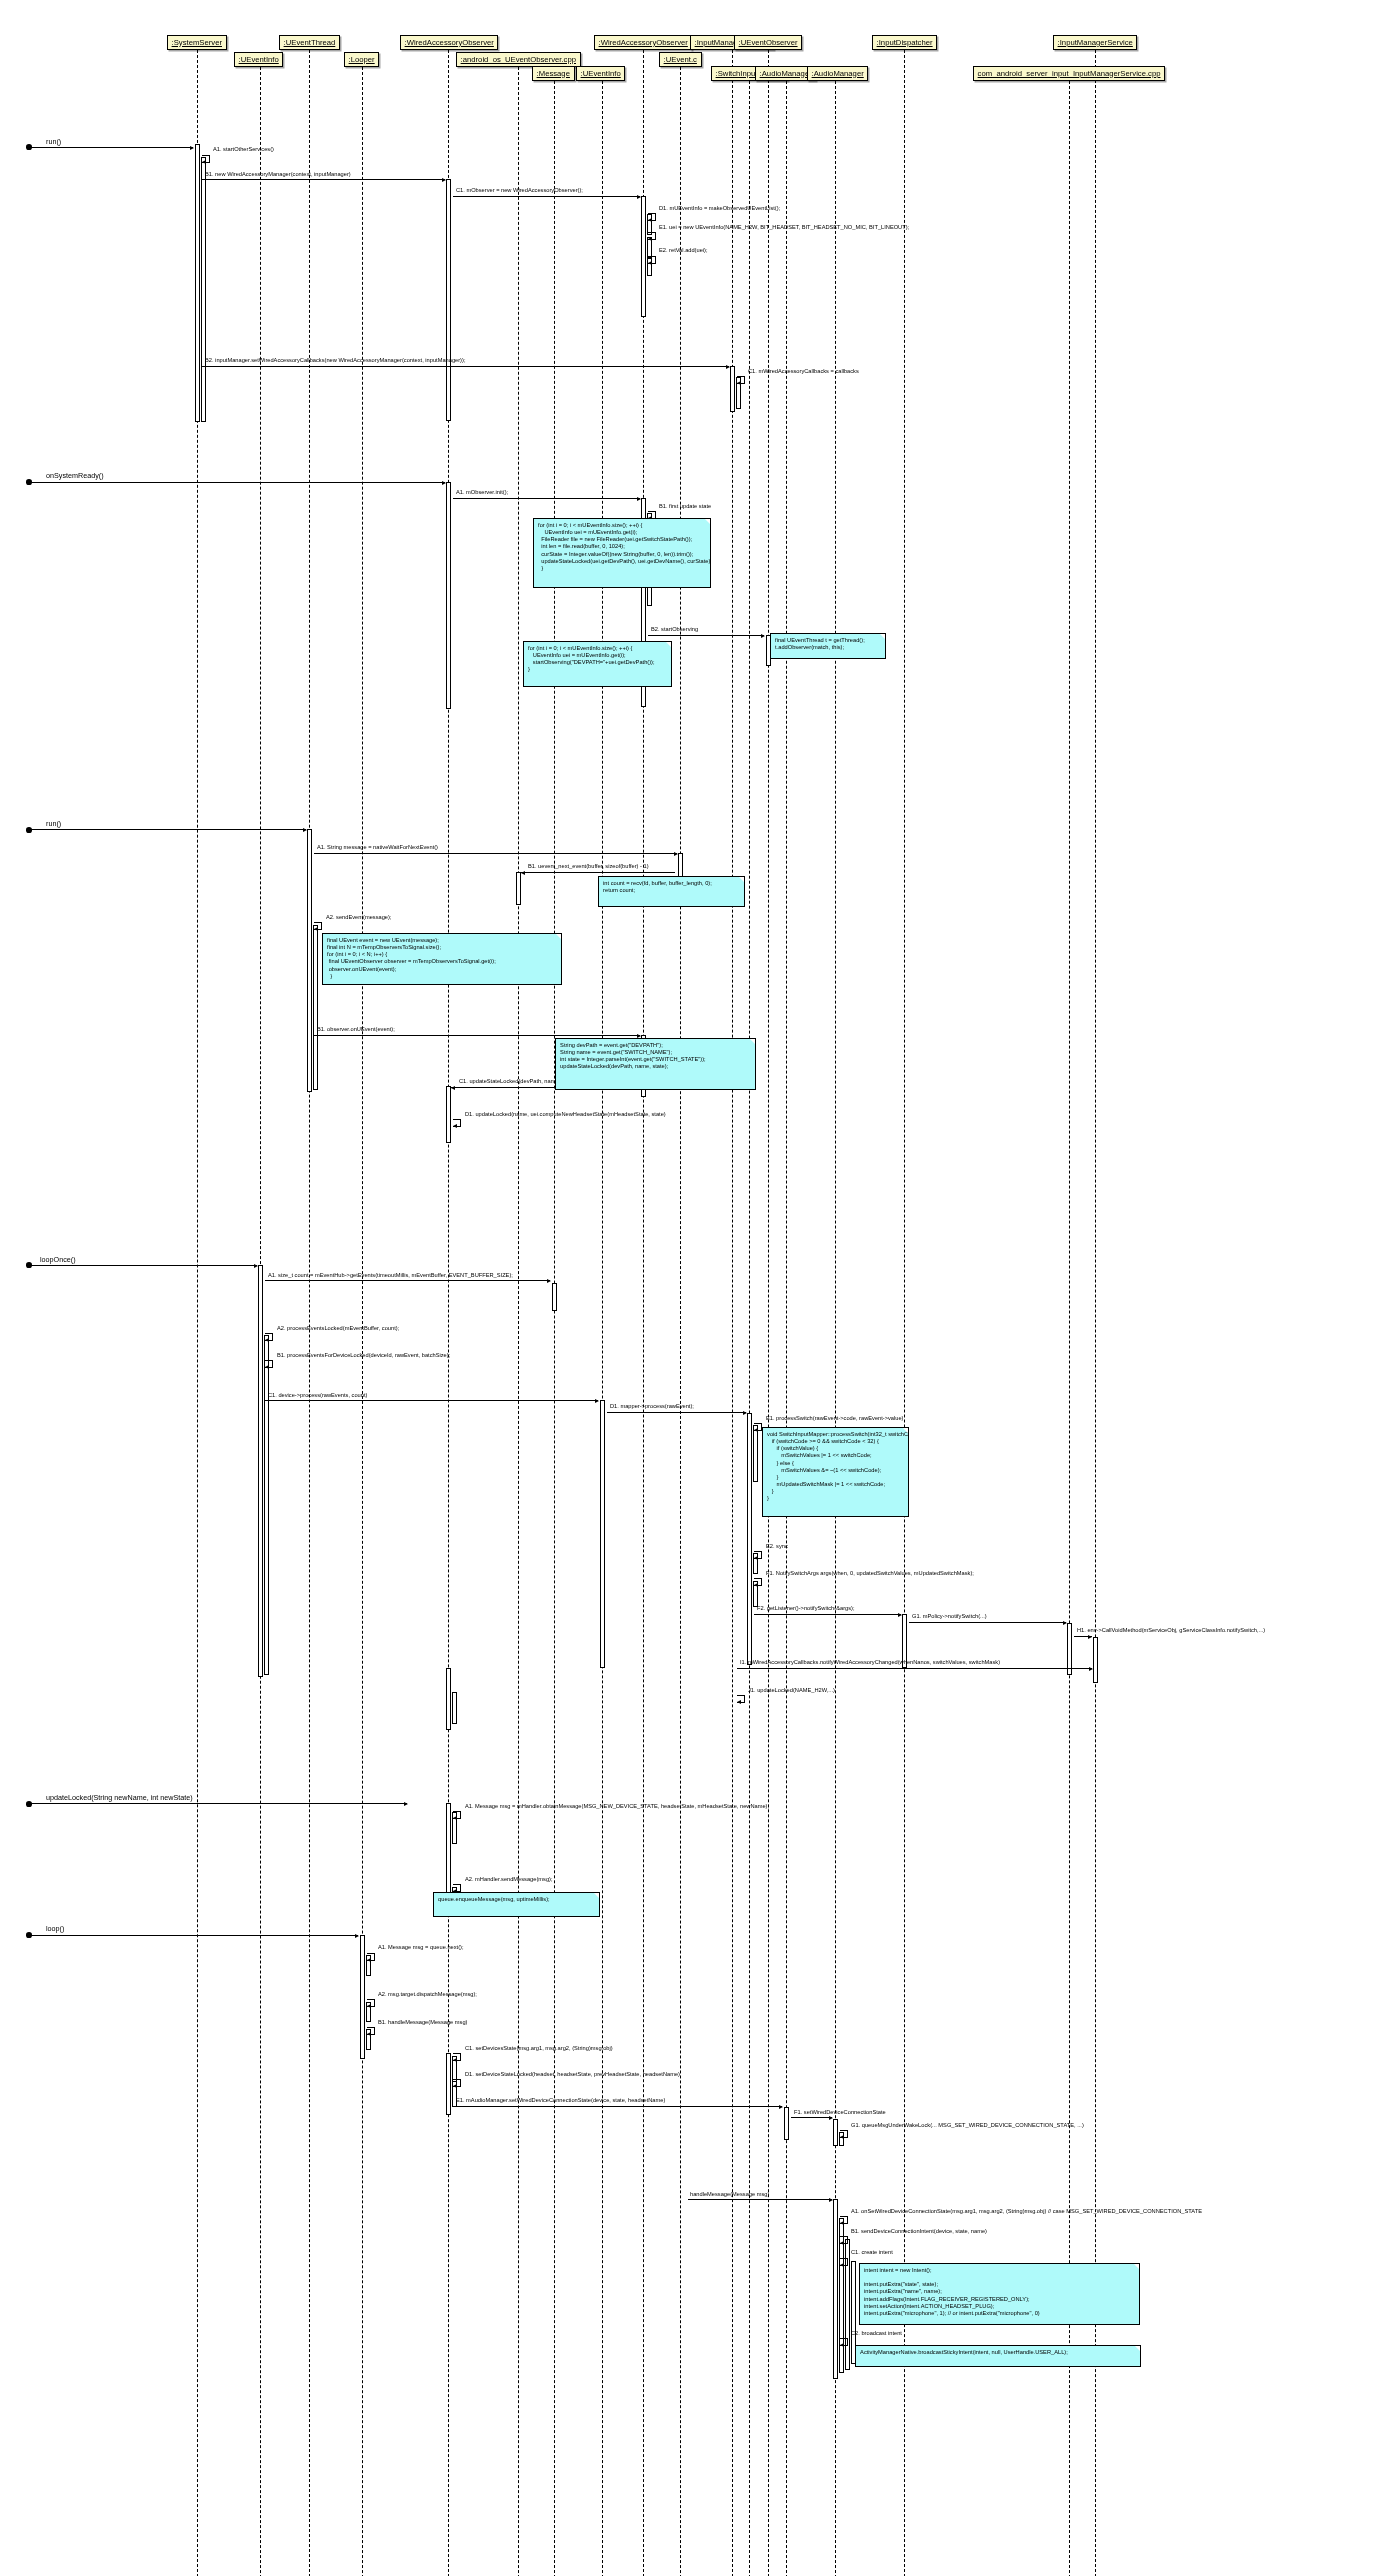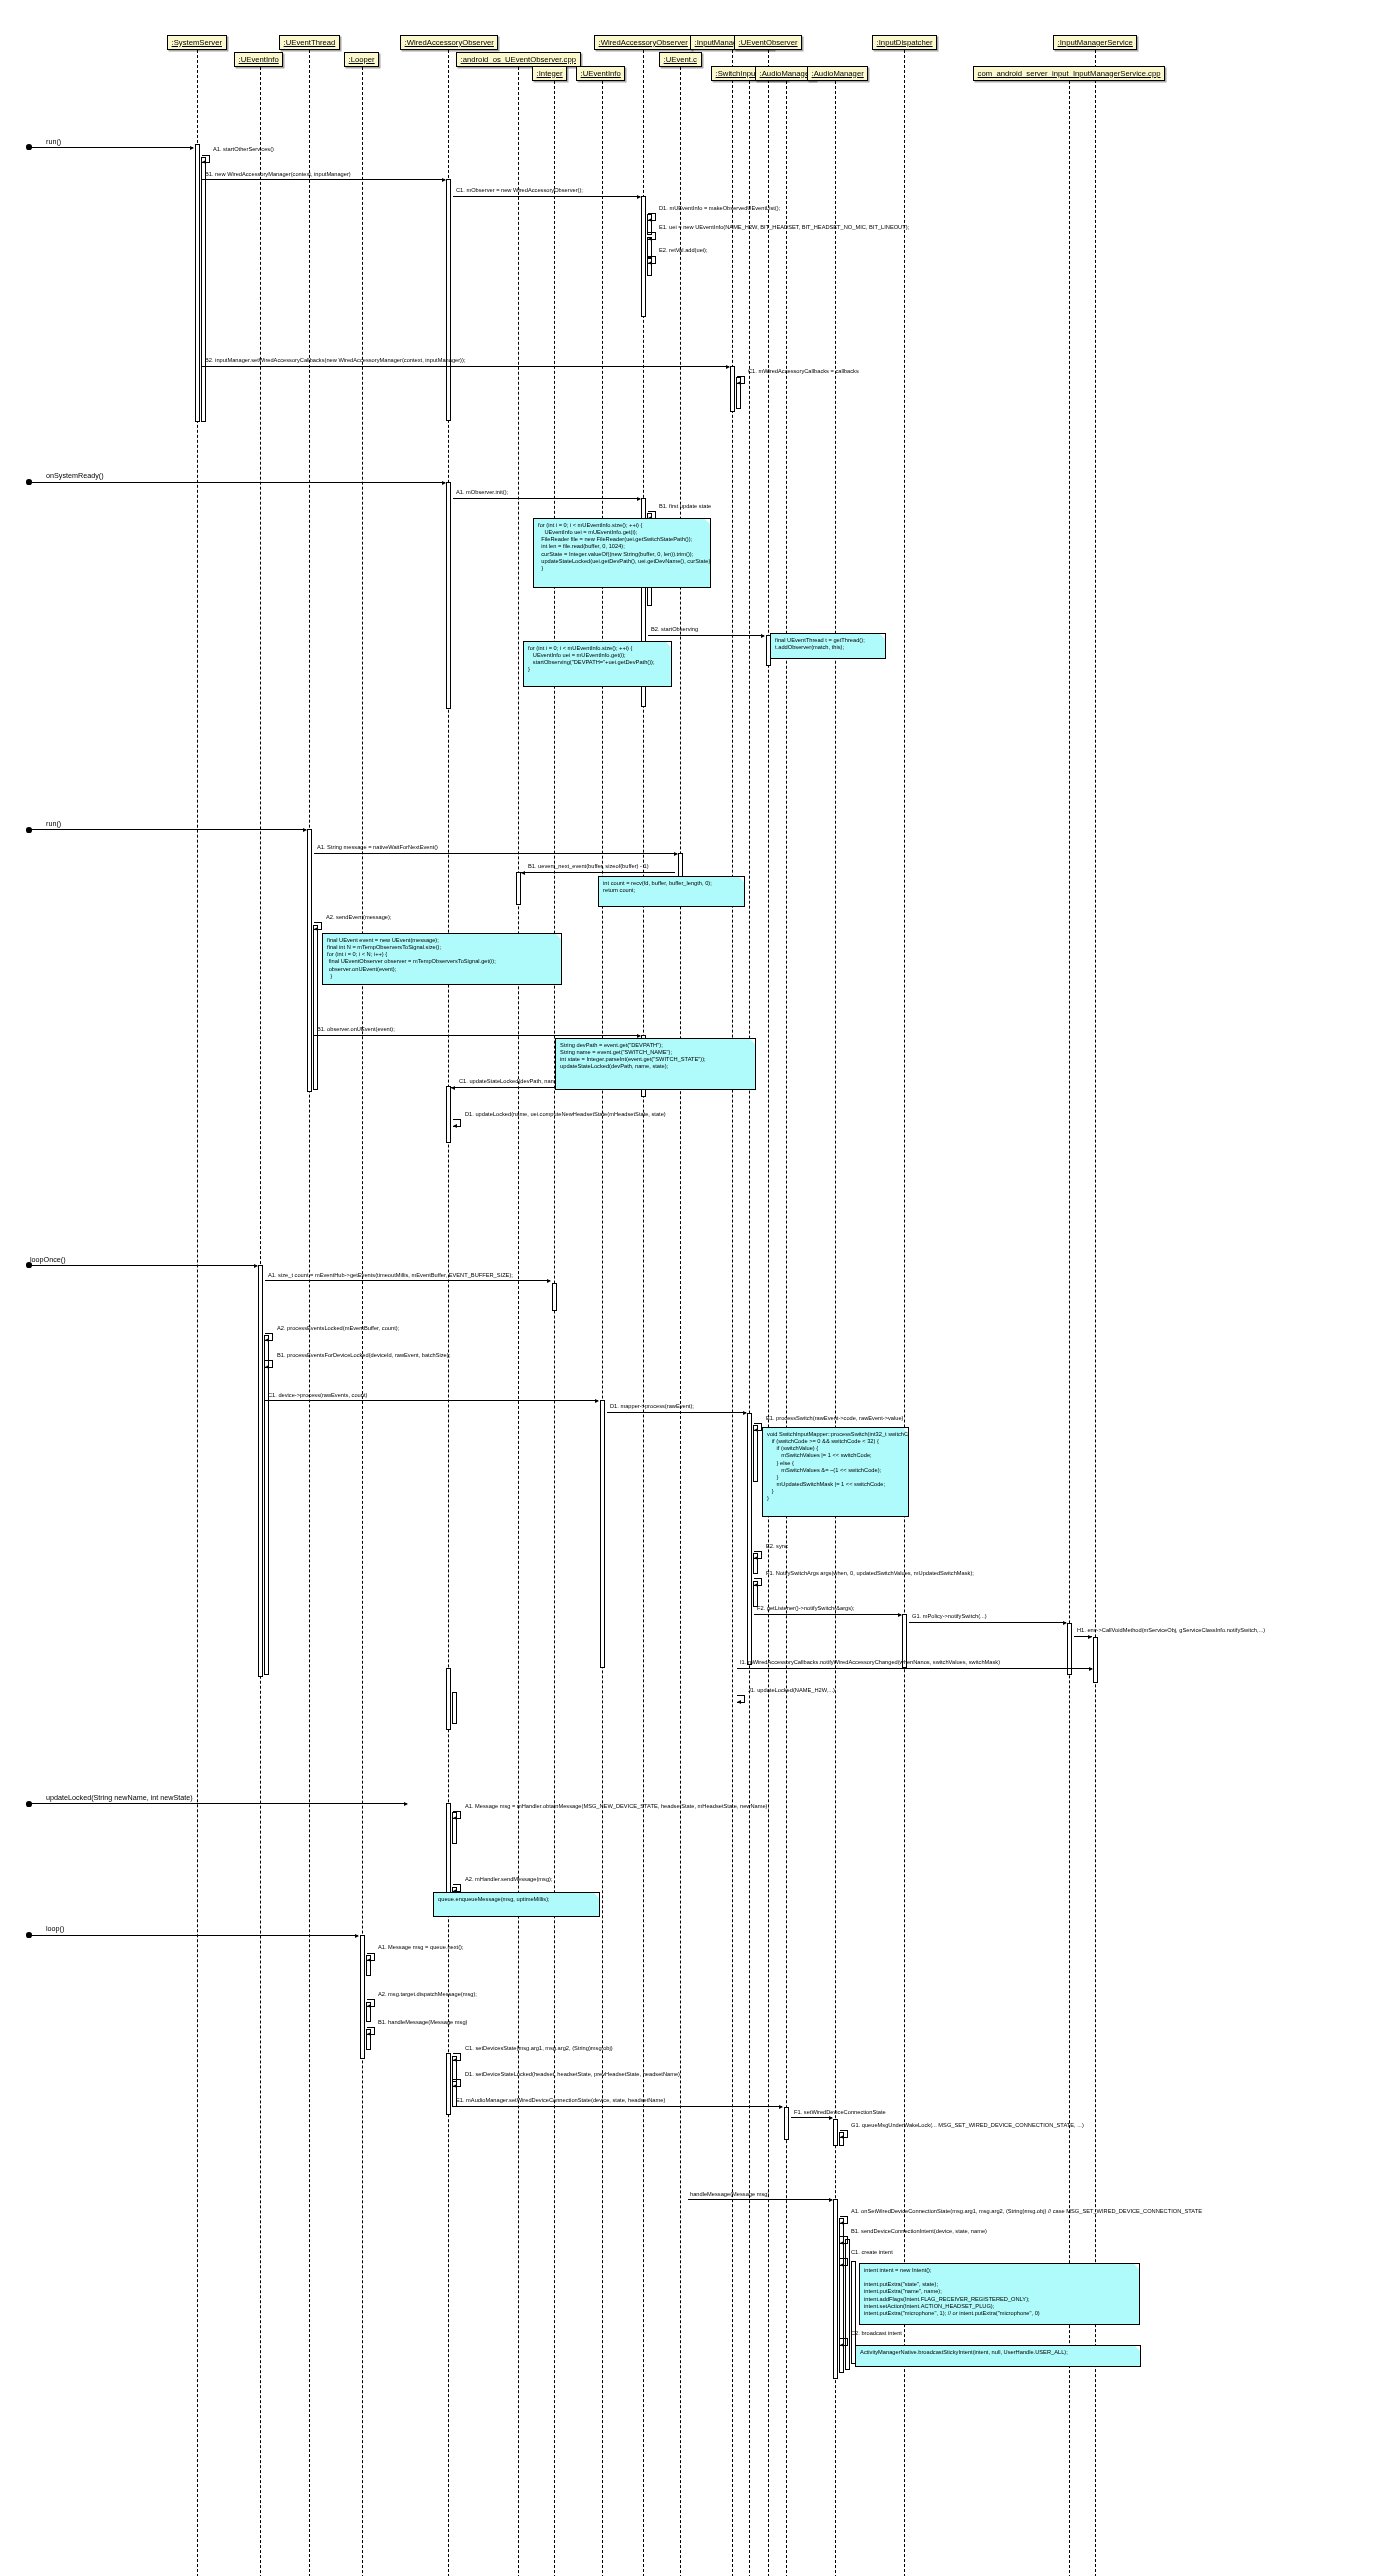--- a/index.html
+++ b/index.html
@@ -198,21 +198,21 @@
     <div class="activation" style="left: 833px; top: 2199px; width: 5.2px; height: 180px;"></div>
     <div class="activation" style="left: 839px; top: 2218px; width: 5.2px; height: 155px;"></div>
     <div class="activation" style="left: 845px; top: 2239px; width: 5.2px; height: 131px;"></div>
     <div class="activation" style="left: 851px; top: 2261px; width: 5.2px; height: 103px;"></div>
     <div class="lifeline-head" style="top: 35px; left: 167px;"><span>:SystemServer</span></div>
     <div class="lifeline-head" style="top: 52px; left: 234px;"><span>:UEventInfo</span></div>
     <div class="lifeline-head" style="top: 35px; left: 279px;"><span>:UEventThread</span></div>
     <div class="lifeline-head" style="top: 52px; left: 344px;"><span>:Looper</span></div>
     <div class="lifeline-head" style="top: 35px; left: 400px;"><span>:WiredAccessoryObserver</span></div>
     <div class="lifeline-head" style="top: 52px; left: 456px;"><span>:android_os_UEventObserver.cpp</span></div>
-    <div class="lifeline-head" style="top: 66px; left: 532px;"><span>:Integer</span></div>
+    <div class="lifeline-head" style="top: 66px; left: 532px;"><span>:Message</span></div>
     <div class="lifeline-head" style="top: 66px; left: 576px;"><span>:UEventInfo</span></div>
     <div class="lifeline-head" style="top: 35px; left: 594px;"><span>:WiredAccessoryObserver</span></div>
     <div class="lifeline-head" style="top: 52px; left: 659px;"><span>:UEvent.c</span></div>
     <div class="lifeline-head" style="top: 35px; left: 690px;"><span>:InputManagerService</span></div>
     <div class="lifeline-head" style="top: 66px; left: 711px;"><span>:SwitchInputMapper</span></div>
     <div class="lifeline-head" style="top: 35px; left: 734px;"><span>:UEventObserver</span></div>
     <div class="lifeline-head" style="top: 66px; left: 755px;"><span>:AudioManager</span></div>
     <div class="lifeline-head" style="top: 66px; left: 807px;"><span>:AudioManager</span></div>
     <div class="lifeline-head" style="top: 35px; left: 872px;"><span>:InputDispatcher</span></div>
     <div class="lifeline-head" style="top: 66px; left: 973px;"><span>com_android_server_input_InputManagerService.cpp</span></div>
@@ -221,21 +221,21 @@
     <div class="msg right" style="left: 28px; top: 147px; width: 165px;"></div>
     <div class="msg-label big" style="left: 46px; top: 137px;">run()</div>
     <div class="start-dot" style="left: 26px; top: 479px;"></div>
     <div class="msg right" style="left: 28px; top: 482px; width: 417px;"></div>
     <div class="msg-label big" style="left: 46px; top: 471px;">onSystemReady()</div>
     <div class="start-dot" style="left: 26px; top: 827px;"></div>
     <div class="msg right" style="left: 28px; top: 829px; width: 278px;"></div>
     <div class="msg-label big" style="left: 46px; top: 819px;">run()</div>
     <div class="start-dot" style="left: 26px; top: 1262px;"></div>
     <div class="msg right" style="left: 28px; top: 1265px; width: 229px;"></div>
-    <div class="msg-label big" style="left: 30px; top: 1255px;">loopOnce()</div>
+    <div class="msg-label big" style="left: 40px; top: 1255px;">loopOnce()</div>
     <div class="start-dot" style="left: 26px; top: 1801px;"></div>
     <div class="msg right" style="left: 28px; top: 1803px; width: 379px;"></div>
     <div class="msg-label big" style="left: 46px; top: 1793px;">updateLocked(String newName, int newState)</div>
     <div class="start-dot" style="left: 26px; top: 1932px;"></div>
     <div class="msg right" style="left: 28px; top: 1935px; width: 330px;"></div>
     <div class="msg-label big" style="left: 46px; top: 1924px;">loop()</div>
     <div class="selfcall" style="left: 202px; top: 155px; width: 8.2px; height: 8.2px;"></div>
     <div class="msg-label" style="left: 213px; top: 146px;">A1. startOtherServices()</div>
     <div class="msg right" style="left: 202px; top: 179px; width: 243px;"></div>
     <div class="msg-label" style="left: 205px; top: 171px;">B1. new WiredAccessoryManager(context, inputManager)</div>

